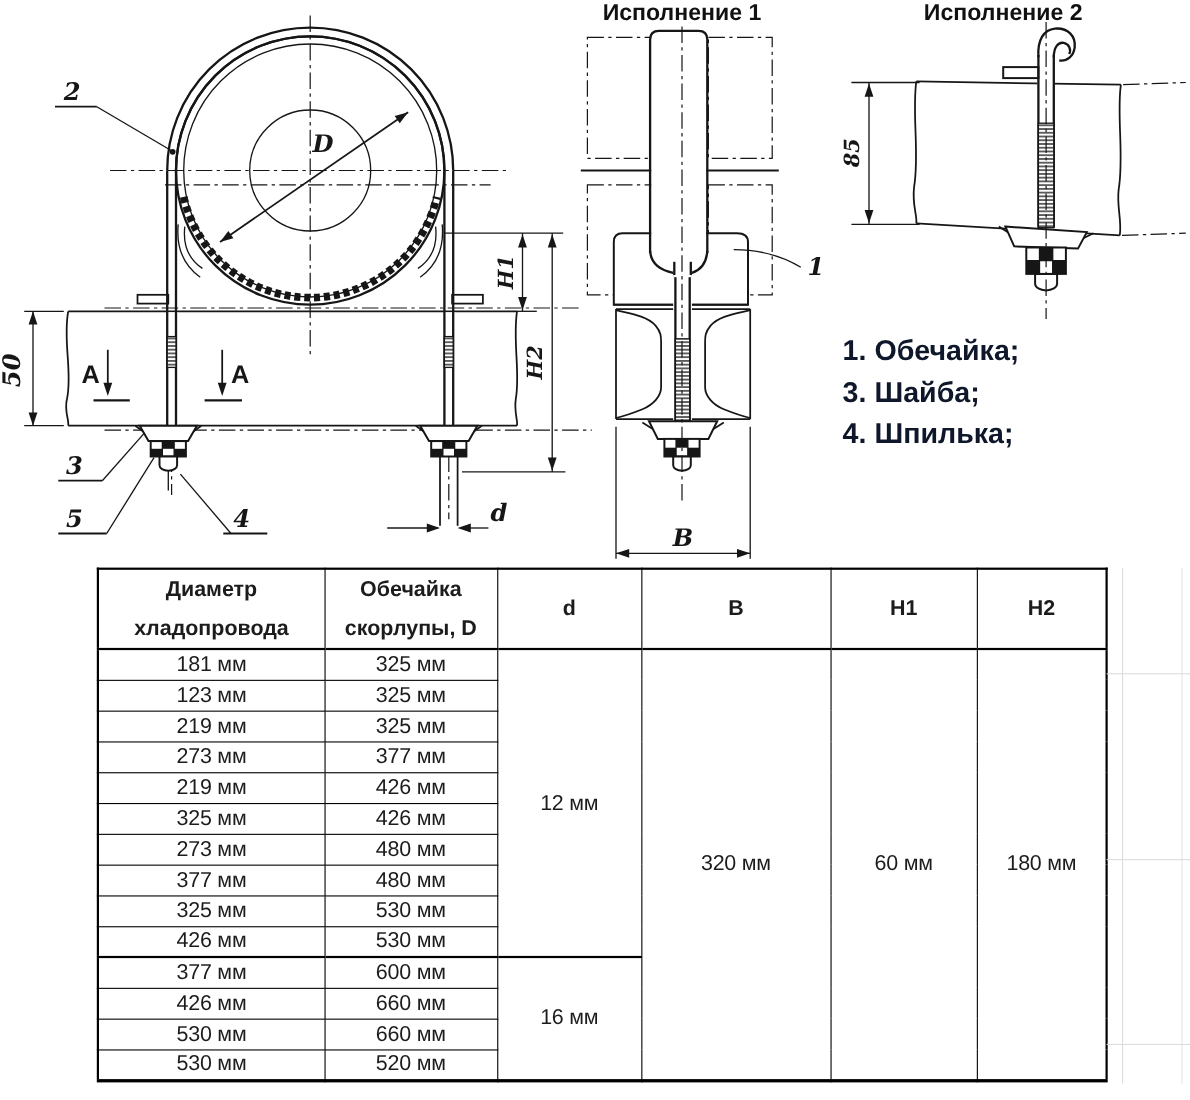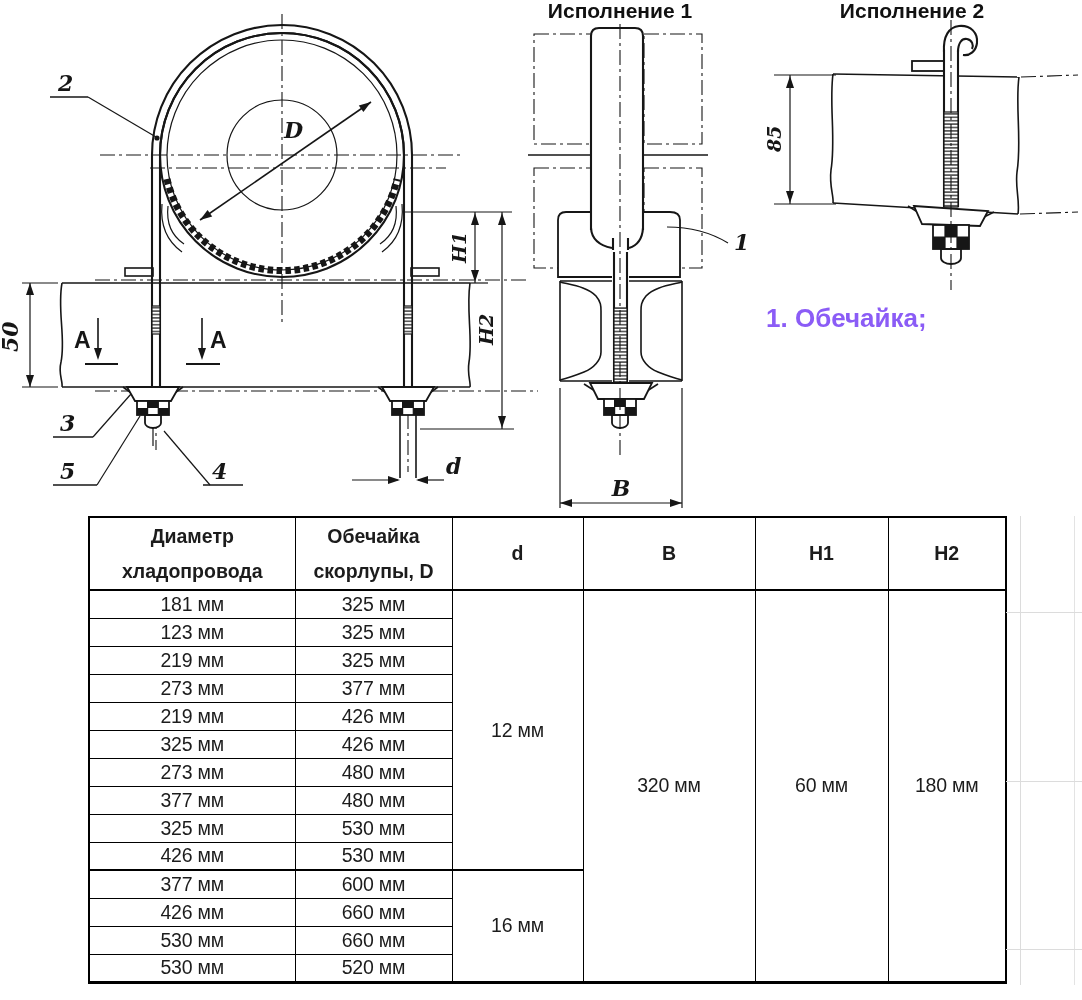--- a/index.html
+++ b/index.html
@@ -14,21 +14,21 @@
   .fw{fill:#ffffff;stroke:#161616;stroke-width:1.8;}
   .fb{fill:#161616;stroke:none;}
   .wu{fill:#ffffff;stroke:none;}
   .band{stroke:#161616;stroke-width:7;fill:none;stroke-dasharray:5.5 3.5;}
   text.hand{font:italic bold 22px "DejaVu Serif",serif;fill:#161616;}
   text.hand-sm{font:italic bold 19px "DejaVu Serif",serif;fill:#161616;}
   text.amark{font:bold 23px "Liberation Sans",sans-serif;fill:#161616;}
   text.vtitle{font:600 21px "Liberation Sans",sans-serif;fill:#111;}
   
   #legend{position:absolute;left:766px;top:299px;width:316px;}
-  .legend-line{font:600 26px "Liberation Sans",sans-serif;color:#8b5cf6;line-height:38px;white-space:nowrap;}
+  .legend-line{font:600 26px "Liberation Sans",sans-serif;color:#0f172a;line-height:38px;white-space:nowrap;}
   
   #table-wrap{position:absolute;left:88px;top:516px;width:918px;}
   table{border-collapse:collapse;table-layout:fixed;width:917px;border:2.6px solid #000;border-bottom-width:3.5px;}
   th,td{border:1.3px solid #000;padding:0;text-align:center;vertical-align:middle;color:#1c1c1c;overflow:hidden;}
   thead tr{height:73px;}
   thead th{font:bold 19.5px/1.75 "Liberation Sans",sans-serif;border-bottom:2.2px solid #000;}
   tbody tr{height:28px;}
   tbody td{font:normal 19.5px "Liberation Sans",sans-serif;letter-spacing:-0.2px;}
   td.thick-top{border-top:2.3px solid #000;}
   
@@ -309,20 +309,22 @@
       <line class="s1" x1="14" y1="204" x2="76" y2="204"></line>
       <line class="s1" x1="30" y1="75" x2="30" y2="204"></line>
       <polygon class="fb" points="30,76 26,88 34,88"></polygon>
       <polygon class="fb" points="30,203 26,191 34,191"></polygon>
       <text class="hand-sm" transform="translate(21,152) rotate(-90)">85</text>
     </g>
   </svg>
 
   <div id="legend">
     <div class="legend-line">1. Обечайка;</div>
+    <div class="legend-line">3. Шайба;</div>
+    <div class="legend-line">4. Шпилька;</div>
   </div>
 
   <div id="table-wrap">
     <table>
       <colgroup>
         <col style="width:206px">
           <col style="width:157px">
           <col style="width:131px">
         <col style="width:172px">
           <col style="width:133px">

